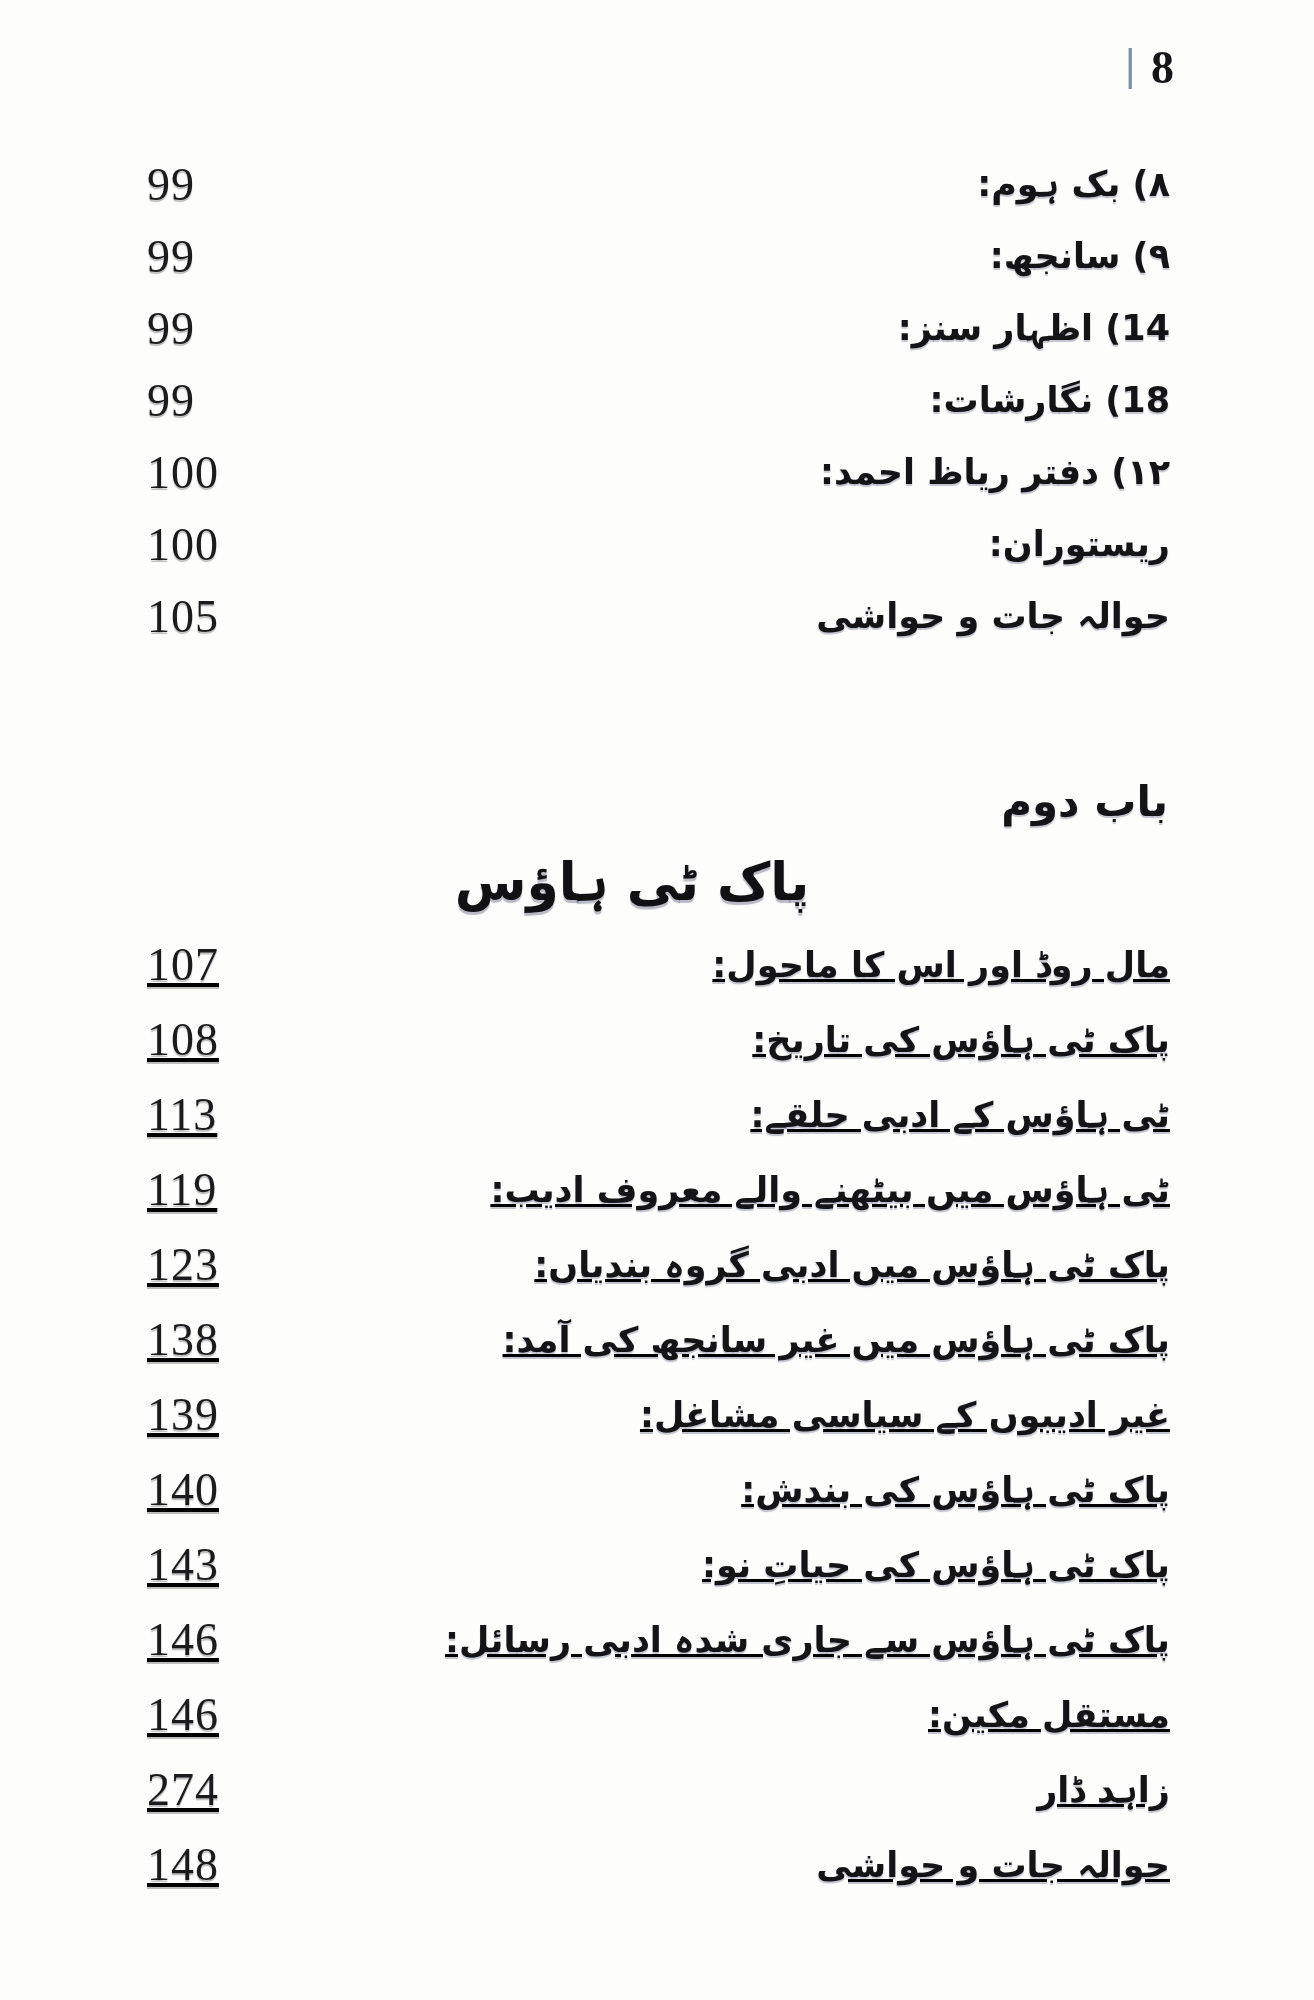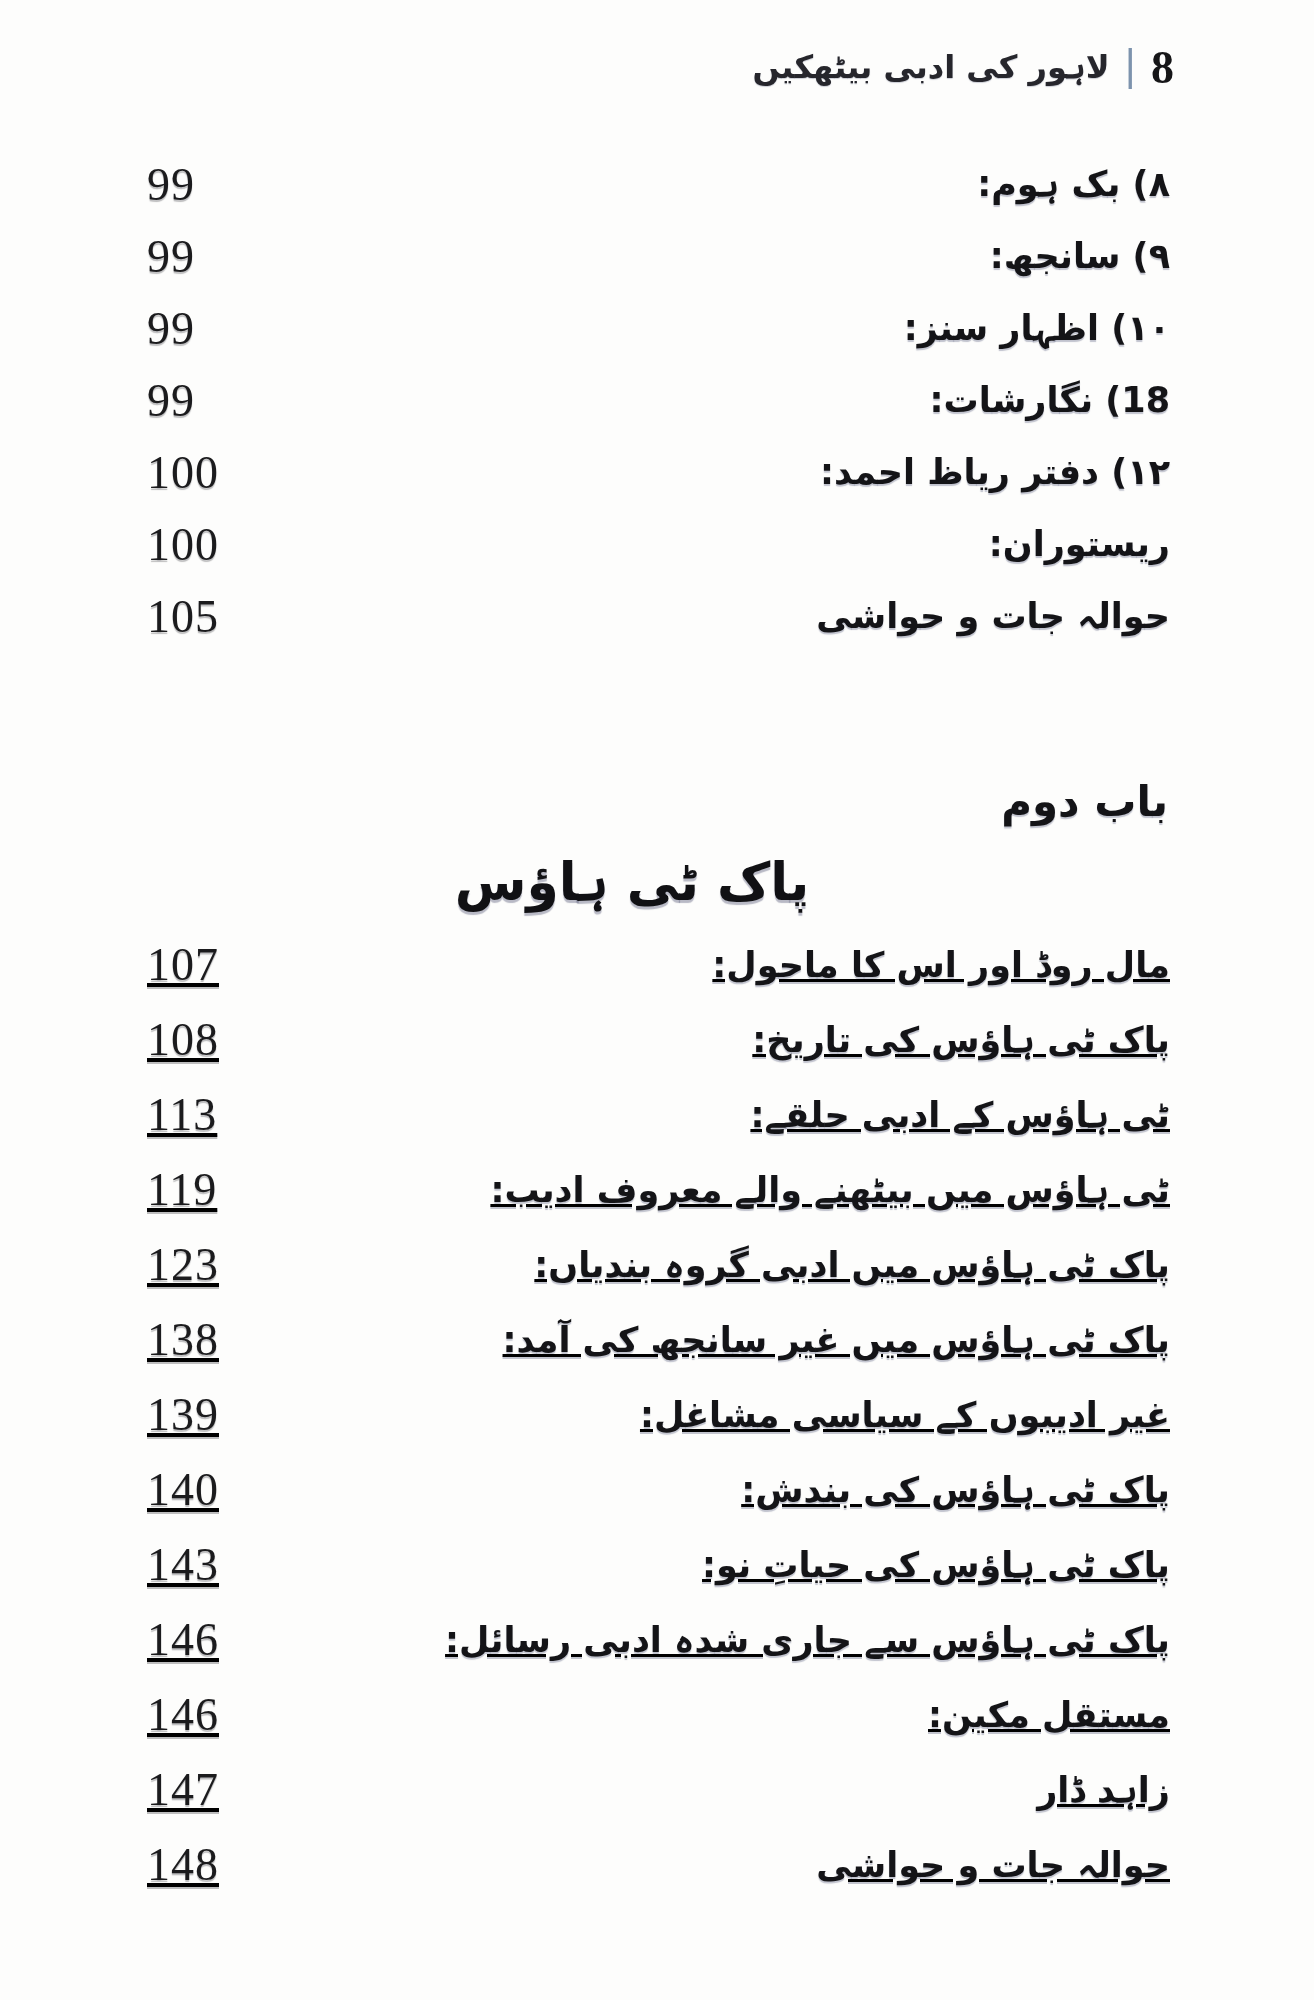--- a/index.html
+++ b/index.html
@@ -117,35 +117,34 @@
   }
 </style>
 </head>
 <body>
 
 <div class="page">
 
   <div class="running-header">
     <span class="pg-num">8</span>
     <span class="sep-bar">|</span>
-    <span class="book-title">لاہور کی ادبی بیٹھکیں</span>
   </div>
 
   <div class="toc-list" id="section1-list">
       <div class="toc-row">
     <span class="toc-page-num">99</span>
     <span class="toc-label">۸) بک ہوم:</span>
   </div>
       <div class="toc-row">
     <span class="toc-page-num">99</span>
     <span class="toc-label">۹) سانجھ:</span>
   </div>
       <div class="toc-row">
     <span class="toc-page-num">99</span>
-    <span class="toc-label">۱۰) اظہار سنز:</span>
+    <span class="toc-label">14) اظہار سنز:</span>
   </div>
       <div class="toc-row">
     <span class="toc-page-num">99</span>
     <span class="toc-label">18) نگارشات:</span>
   </div>
       <div class="toc-row">
     <span class="toc-page-num">100</span>
     <span class="toc-label">۱۲) دفتر ریاظ احمد:</span>
   </div>
       <div class="toc-row">
@@ -202,21 +201,21 @@
   </div>
       <div class="toc-row">
     <span class="toc-page-num">146</span>
     <span class="toc-label">پاک ٹی ہاؤس سے جاری شدہ ادبی رسائل:</span>
   </div>
       <div class="toc-row indented">
     <span class="toc-page-num">146</span>
     <span class="toc-label">مستقل مکین:</span>
   </div>
       <div class="toc-row">
-    <span class="toc-page-num">147</span>
+    <span class="toc-page-num">274</span>
     <span class="toc-label">زاہد ڈار</span>
   </div>
       <div class="toc-row">
     <span class="toc-page-num">148</span>
     <span class="toc-label">حوالہ جات و حواشی</span>
   </div>
     </div>
 
 </div>
 

